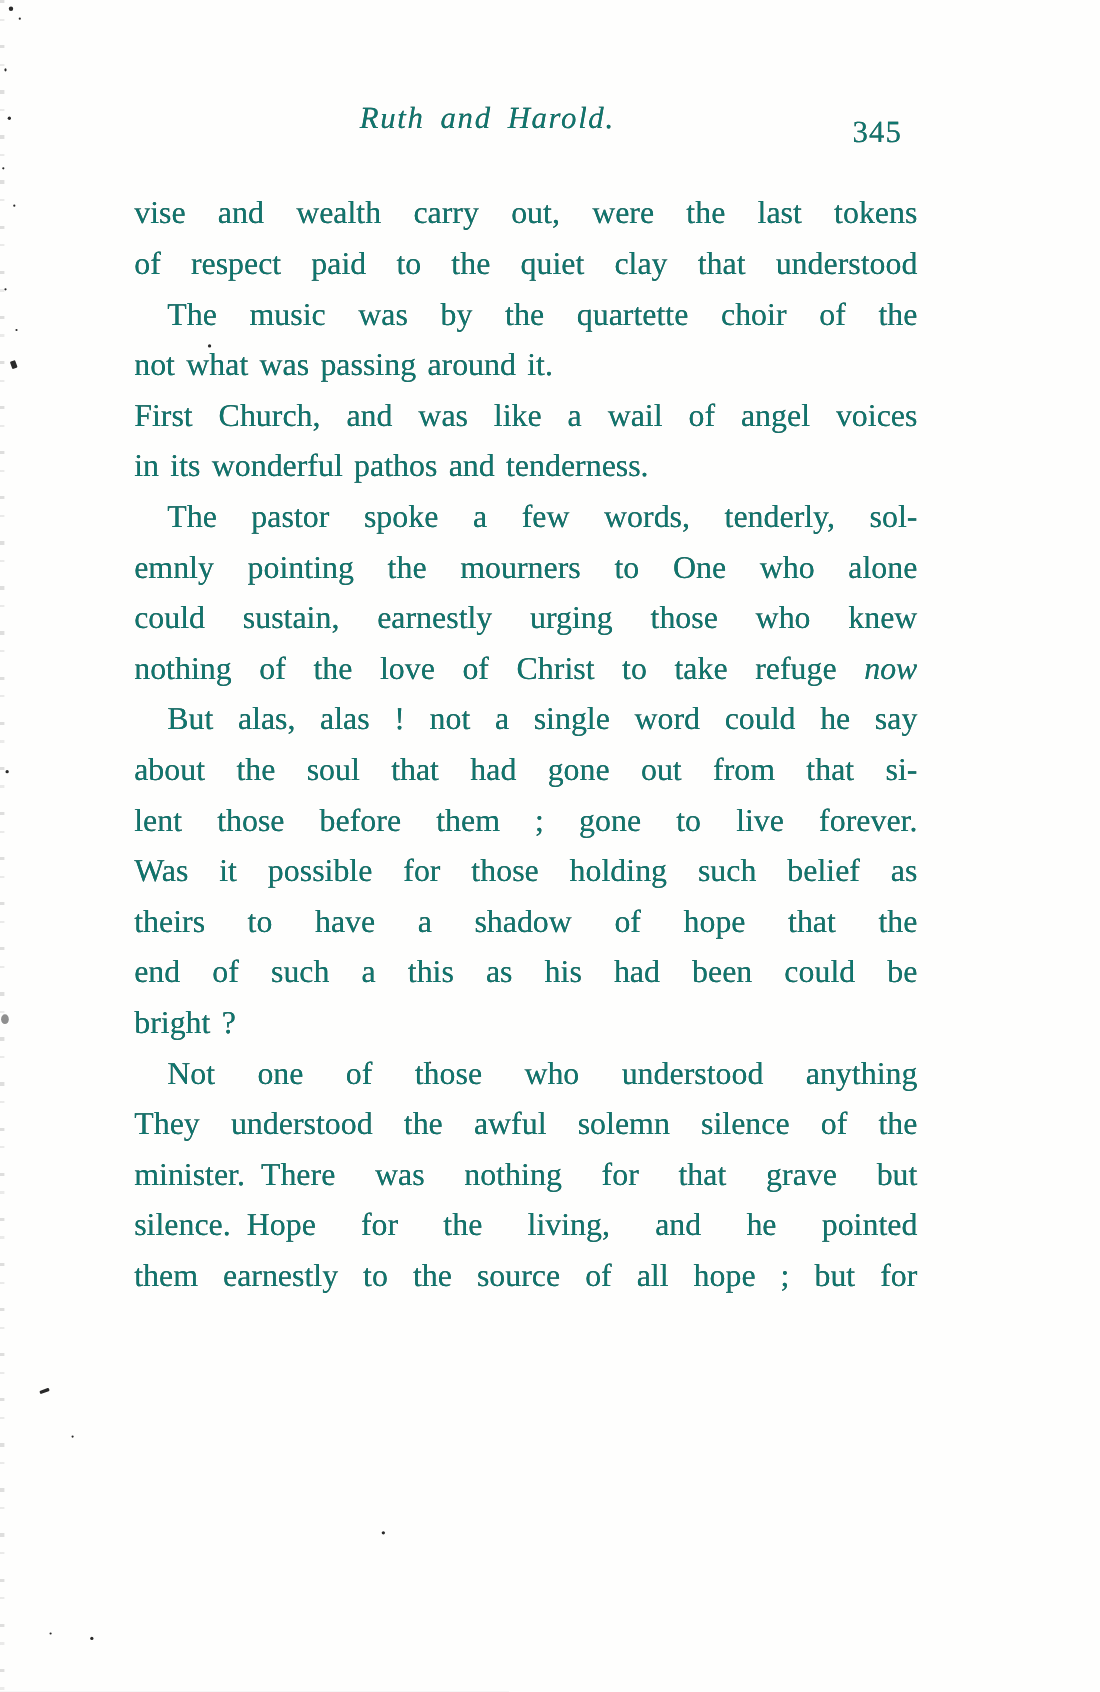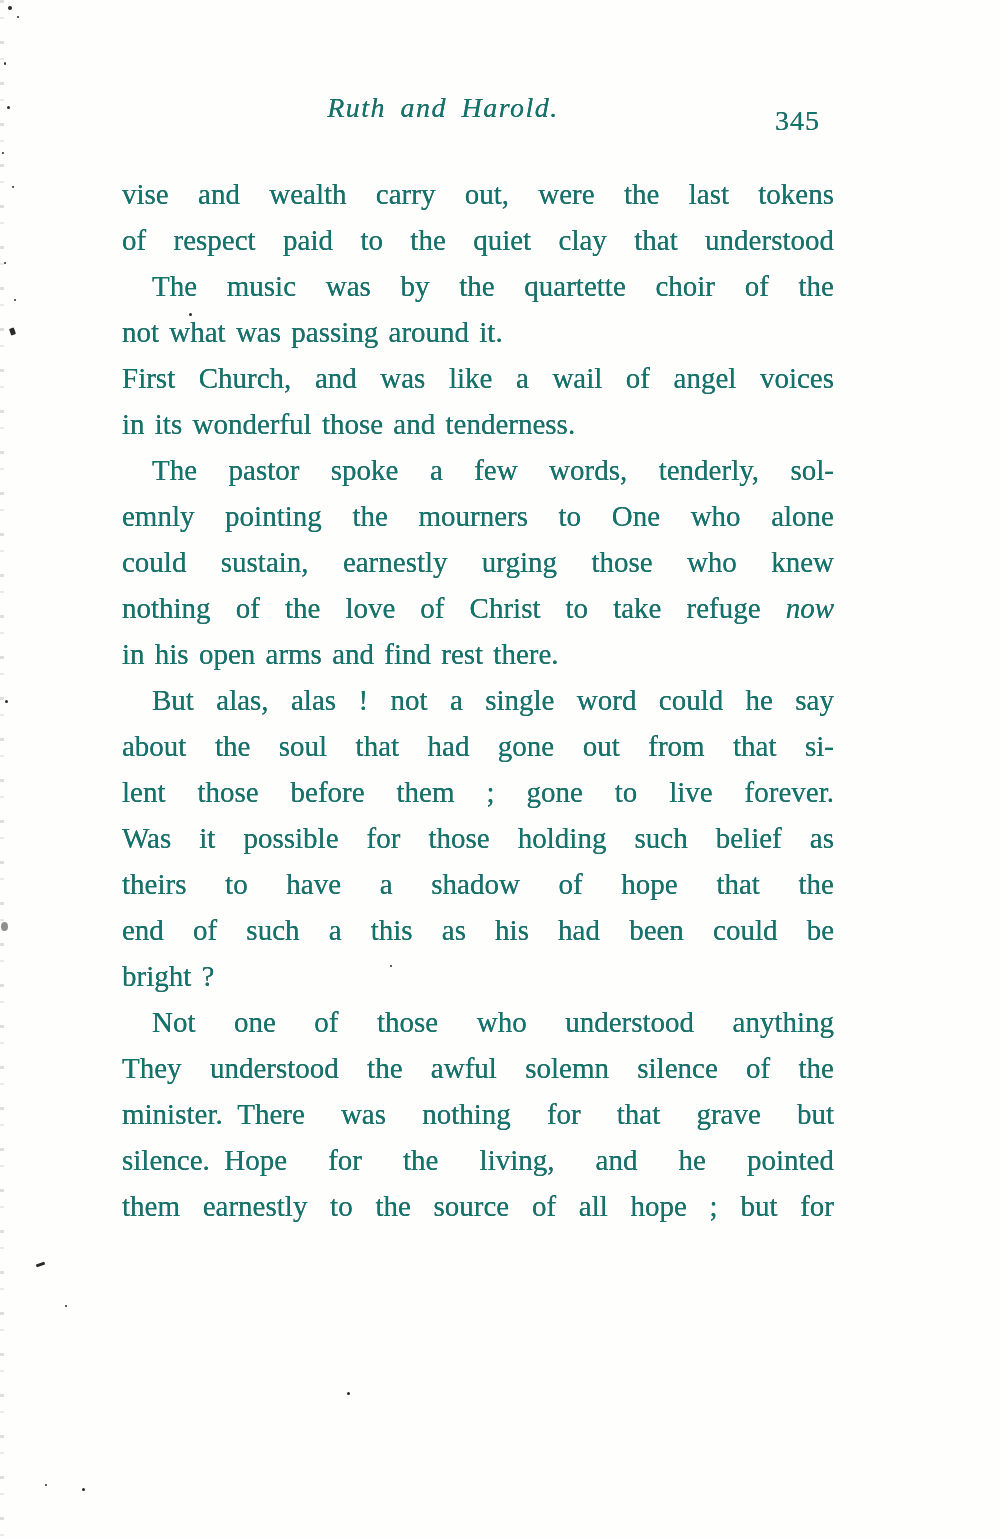--- a/index.html
+++ b/index.html
@@ -99,26 +99,25 @@
     <span class="page-number">345</span>
   </div>
 
   <div class="page-body">
 
   <div class="text-line"><span>vise and wealth carry out, were the last tokens</span></div>
       <div class="text-line"><span>of respect paid to the quiet clay that understood</span></div>
       <div class="text-line indent"><span>The music was by the quartette choir of the</span></div>
       <div class="text-line para-end"><span>not what was passing around it.</span></div>
       <div class="text-line"><span>First Church, and was like a wail of angel voices</span></div>
-      <div class="text-line para-end"><span>in its wonderful those and tenderness.</span></div>
+      <div class="text-line para-end"><span>in its wonderful pathos and tenderness.</span></div>
       <div class="text-line indent"><span>The pastor spoke a few words, tenderly, sol-</span></div>
       <div class="text-line"><span>emnly pointing the mourners to One who alone</span></div>
       <div class="text-line"><span>could sustain, earnestly urging those who knew</span></div>
       <div class="text-line"><span>nothing of the love of Christ to take refuge </span><i>now</i></div>
-      <div class="text-line para-end"><span>in his open arms and find rest there.</span></div>
       <div class="text-line indent"><span>But alas, alas ! not a single word could he say</span></div>
       <div class="text-line"><span>about the soul that had gone out from that si-</span></div>
       <div class="text-line"><span>lent those before them ; gone to live forever.</span></div>
       <div class="text-line"><span>Was it possible for those holding such belief as</span></div>
       <div class="text-line"><span>theirs to have a shadow of hope that the</span></div>
       <div class="text-line"><span>end of such a this as his had been could be</span></div>
       <div class="text-line para-end"><span>bright ?</span></div>
       <div class="text-line indent"><span>Not one of those who understood anything</span></div>
       <div class="text-line"><span>They understood the awful solemn silence of the</span></div>
       <div class="text-line"><span>minister. There was nothing for that grave but</span></div>

